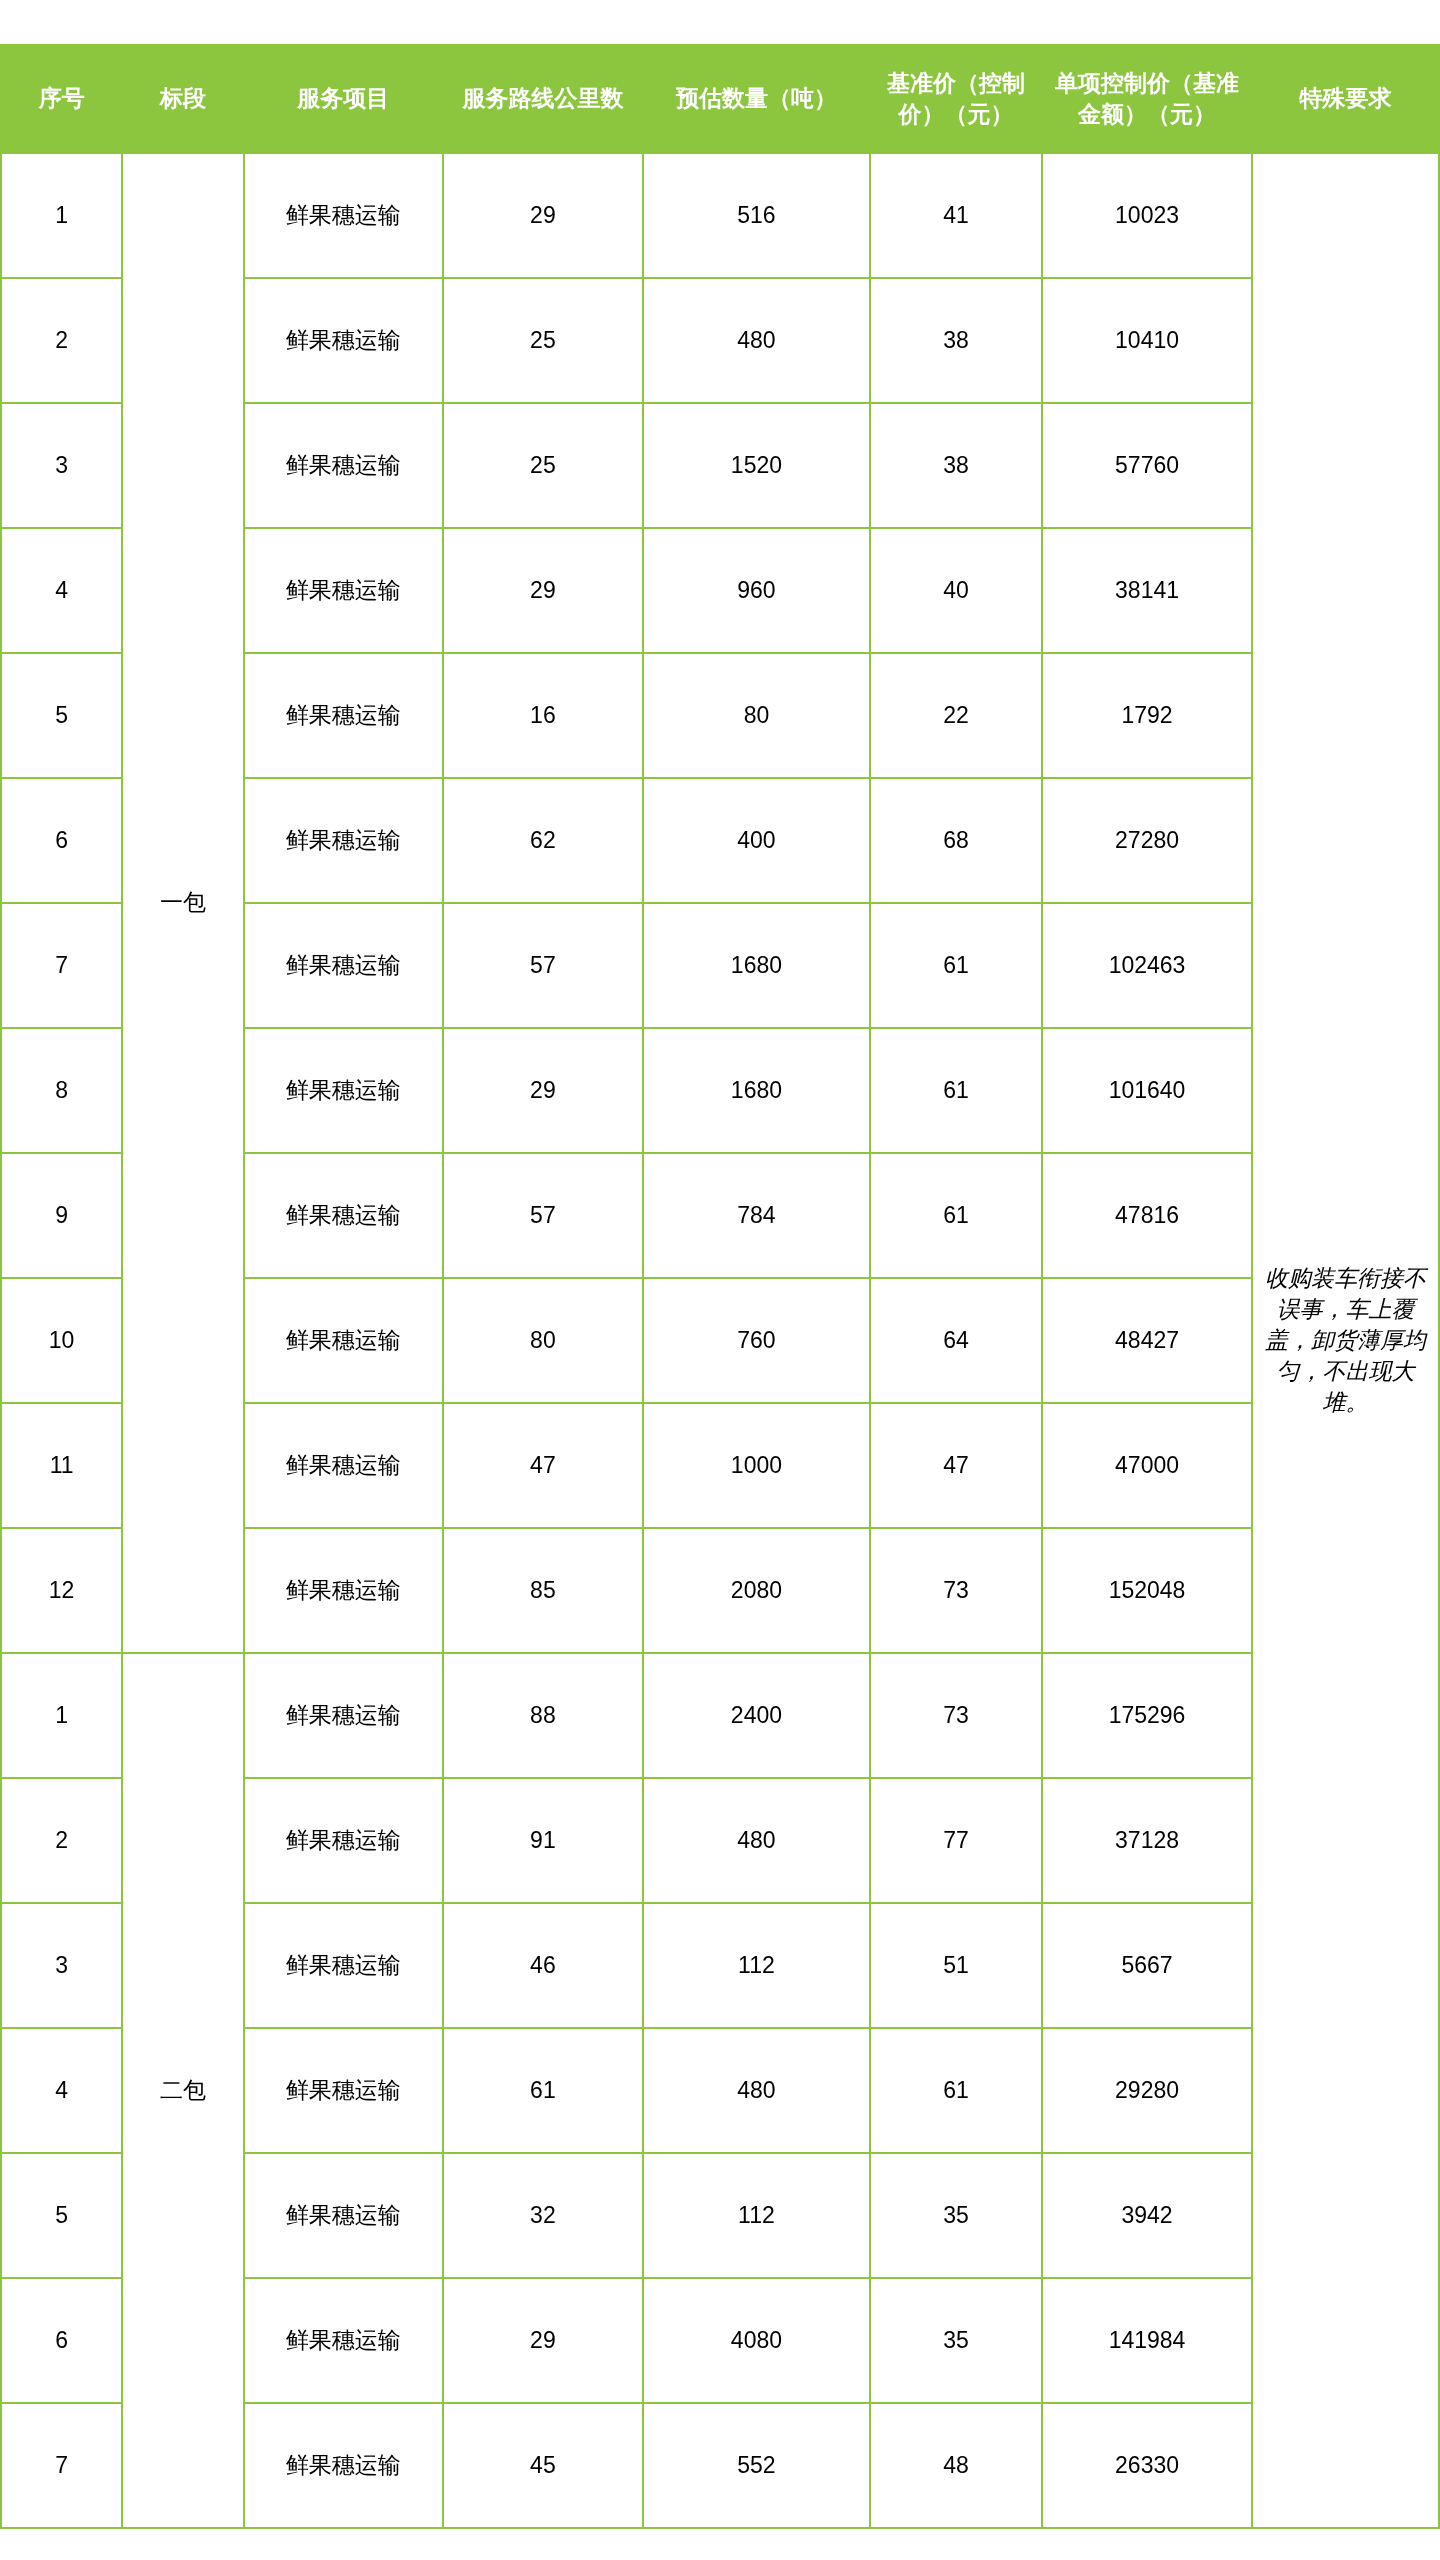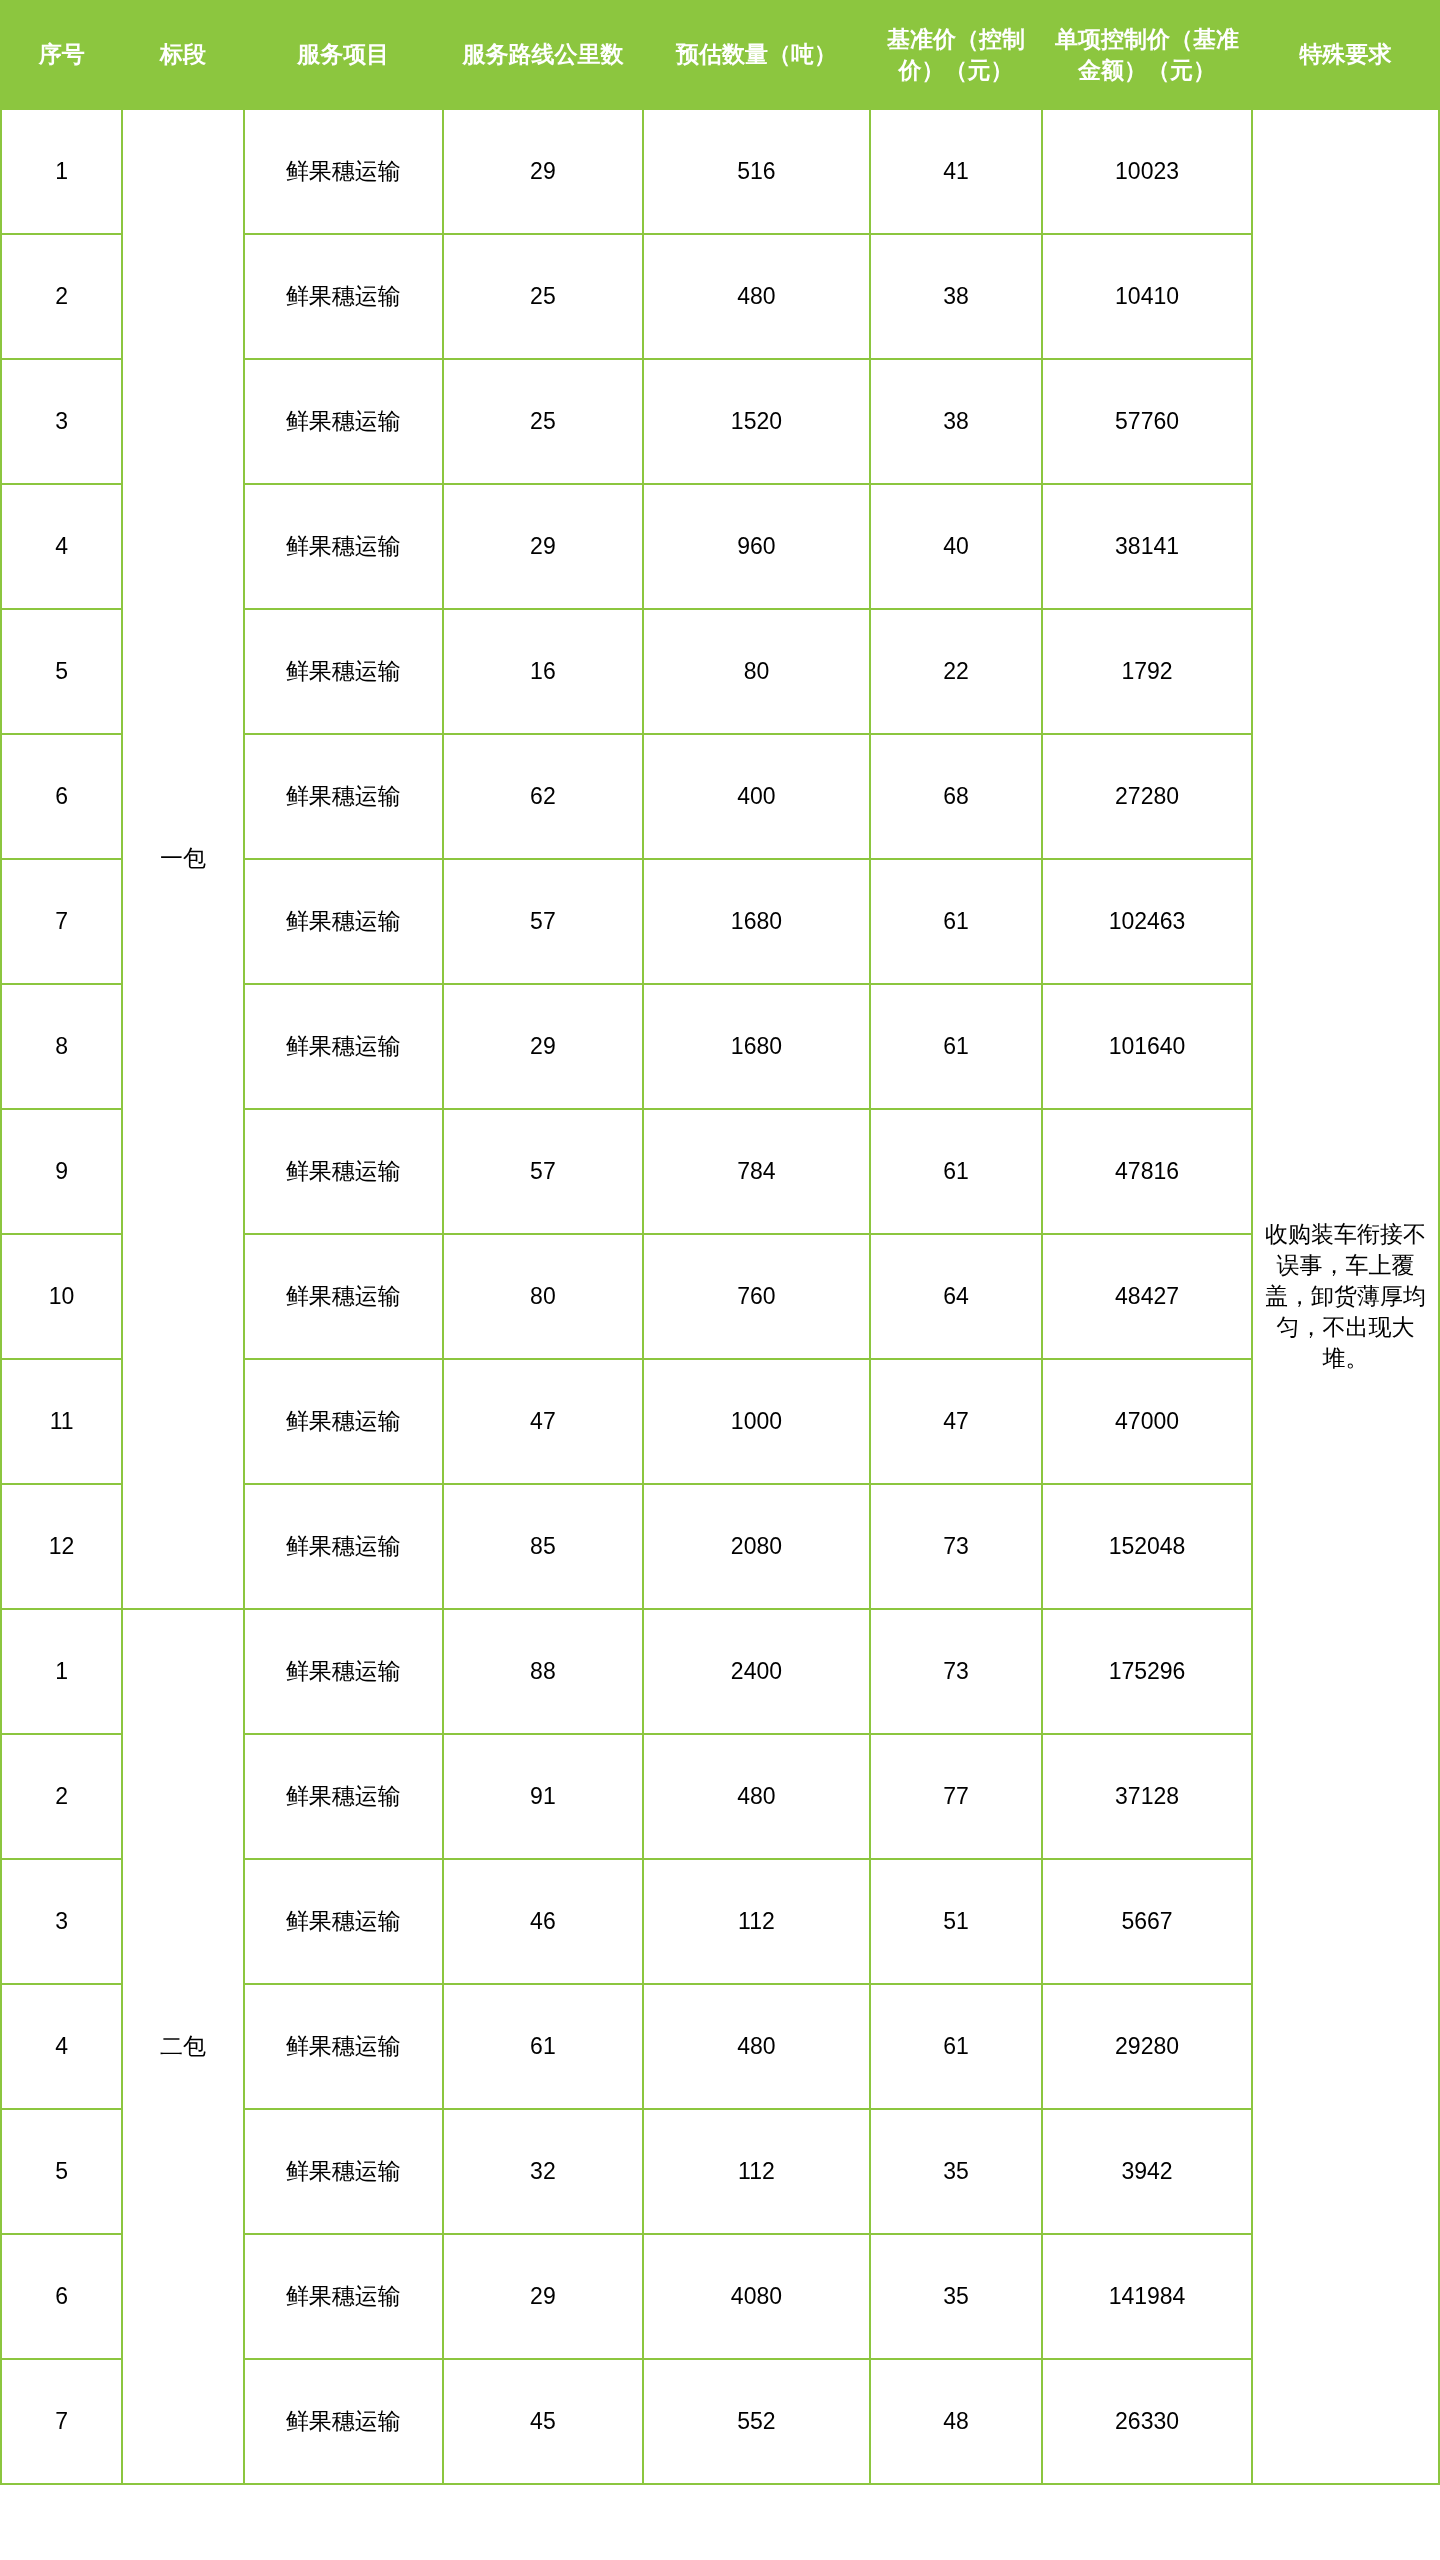--- a/index.html
+++ b/index.html
@@ -14,20 +14,21 @@
   }
   .sheet {
     width: 1440px;
     box-sizing: border-box;
     padding: 0;
   }
   table.price-table {
     border-collapse: collapse;
     width: 1440px;
     table-layout: fixed;
+    margin-top: 44px;
   }
   table.price-table th,
   table.price-table td {
     border: 2px solid #8cc63f;
     text-align: center;
     vertical-align: middle;
     font-size: 23px;
     line-height: 1.35;
     padding: 6px 4px;
     box-sizing: border-box;
@@ -46,20 +47,21 @@
     background: #ffffff;
     color: #000000;
     font-weight: normal;
   }
   td.pkg-cell, td.req-cell {
     font-size: 23px;
   }
   td.req-cell {
     line-height: 1.55;
     padding: 8px 10px;
+    font-style: italic;
   }
   
   col.c-idx    { width: 113px; }
   col.c-pkg    { width: 113px; }
   col.c-svc    { width: 186px; }
   col.c-km     { width: 186px; }
   col.c-qty    { width: 212px; }
   col.c-base   { width: 160px; }
   col.c-ctrl   { width: 196px; }
   col.c-req    { width: 174px; }

